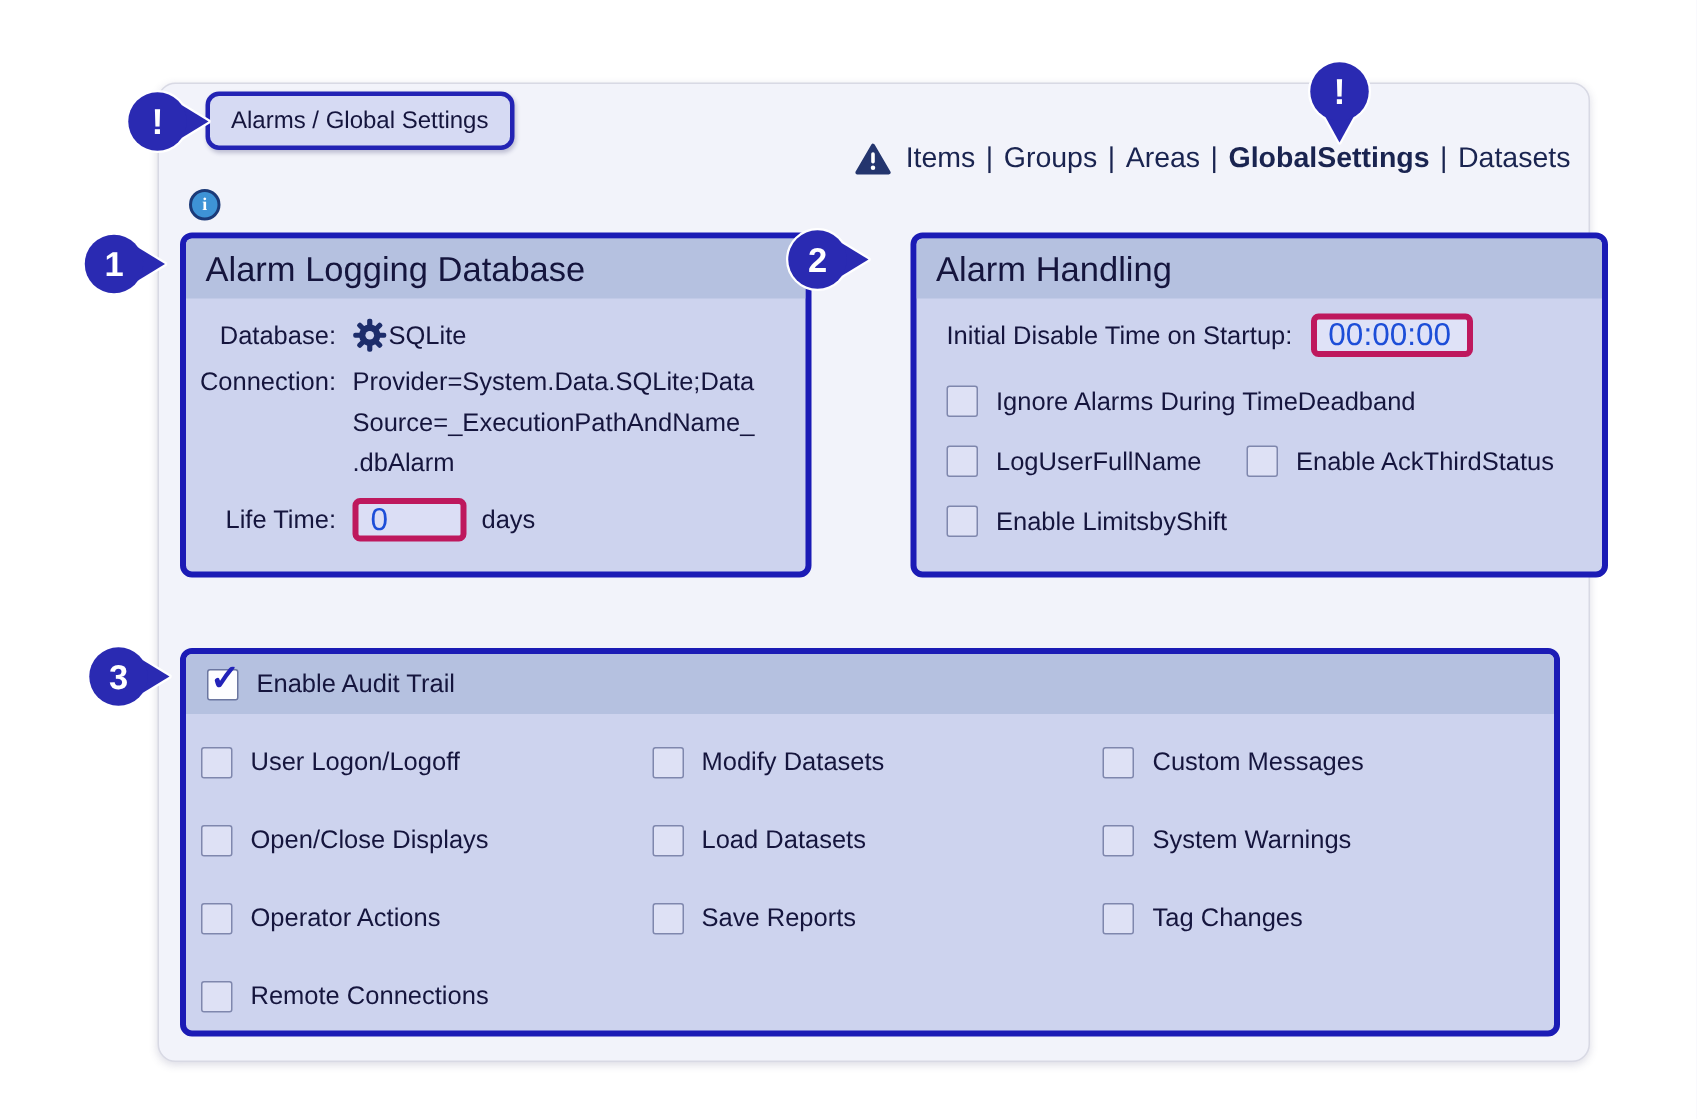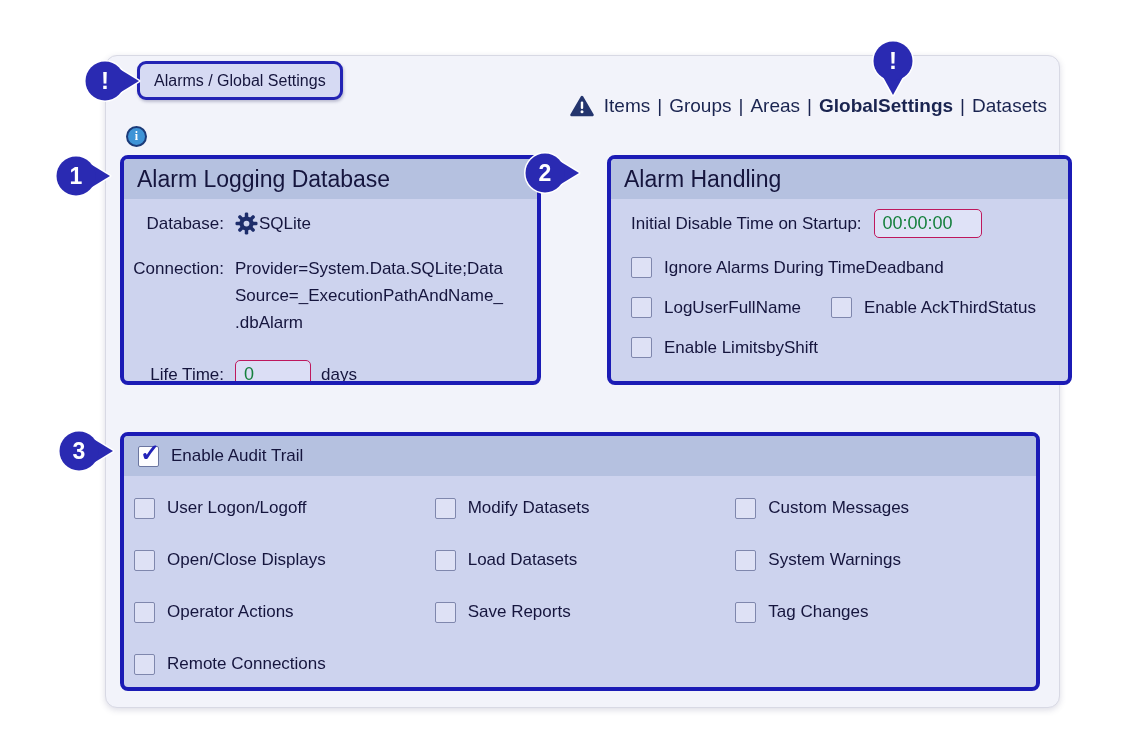--- a/index.html
+++ b/index.html
@@ -47,27 +47,27 @@
     padding:0 13px;font-size:23px;
   }
   #panel-logging{left:120px;top:155px;width:421px;height:230px;}
   #panel-handling{left:607px;top:155px;width:465px;height:230px;}
   #panel-audit{left:120px;top:432px;width:920px;height:259px;}
   
   .p1-row{display:grid;grid-template-columns:100px 1fr;column-gap:11px;font-size:17px;align-items:center;}
   .p1-label{text-align:right;}
   .row-db{margin-top:13px;}
   .db-value{display:flex;align-items:center;gap:1px;}
-  .row-conn{margin-top:20px;align-items:start;line-height:27px;}
-  .row-life{margin-top:24px;}
+  .row-conn{margin-top:6px;align-items:start;line-height:27px;}
+  .row-life{margin-top:10px;}
   .life-wrap{display:flex;align-items:center;gap:10px;}
   
   .field{
-    background:#dbdef5;border:1px solid #be185d;border-radius:5px;height:29px;
-    font-family:"Liberation Sans",sans-serif;font-size:18px;color:#15803d;
+    background:#dbdef5;border:4px solid #be185d;border-radius:5px;height:29px;
+    font-family:"Liberation Sans",sans-serif;font-size:21px;color:#1d4ed8;
     box-sizing:border-box;padding:0 8px;outline:none;
   }
   .life-field{width:76px;}
   .time-field{width:108px;background:#dfe2f7;}
   
   .p2-row1{display:flex;align-items:center;margin:10px 0 0 20px;font-size:17px;gap:12px;}
   .p2-cbrow{display:flex;align-items:center;margin:19px 0 0 20px;}
   .cbw-200{width:200px;}
   
   .cb{display:flex;align-items:center;gap:12px;font-size:17px;cursor:default;}

